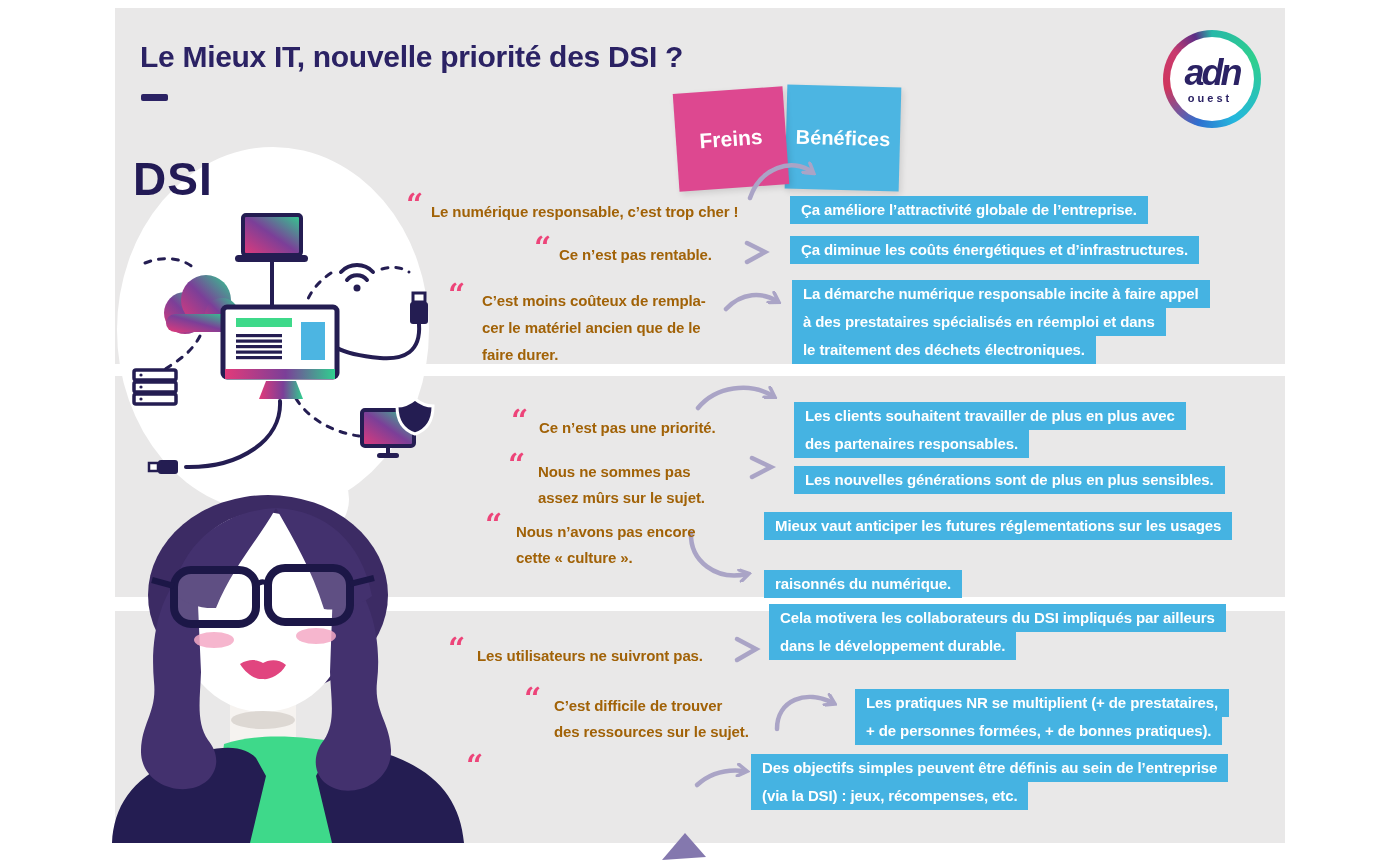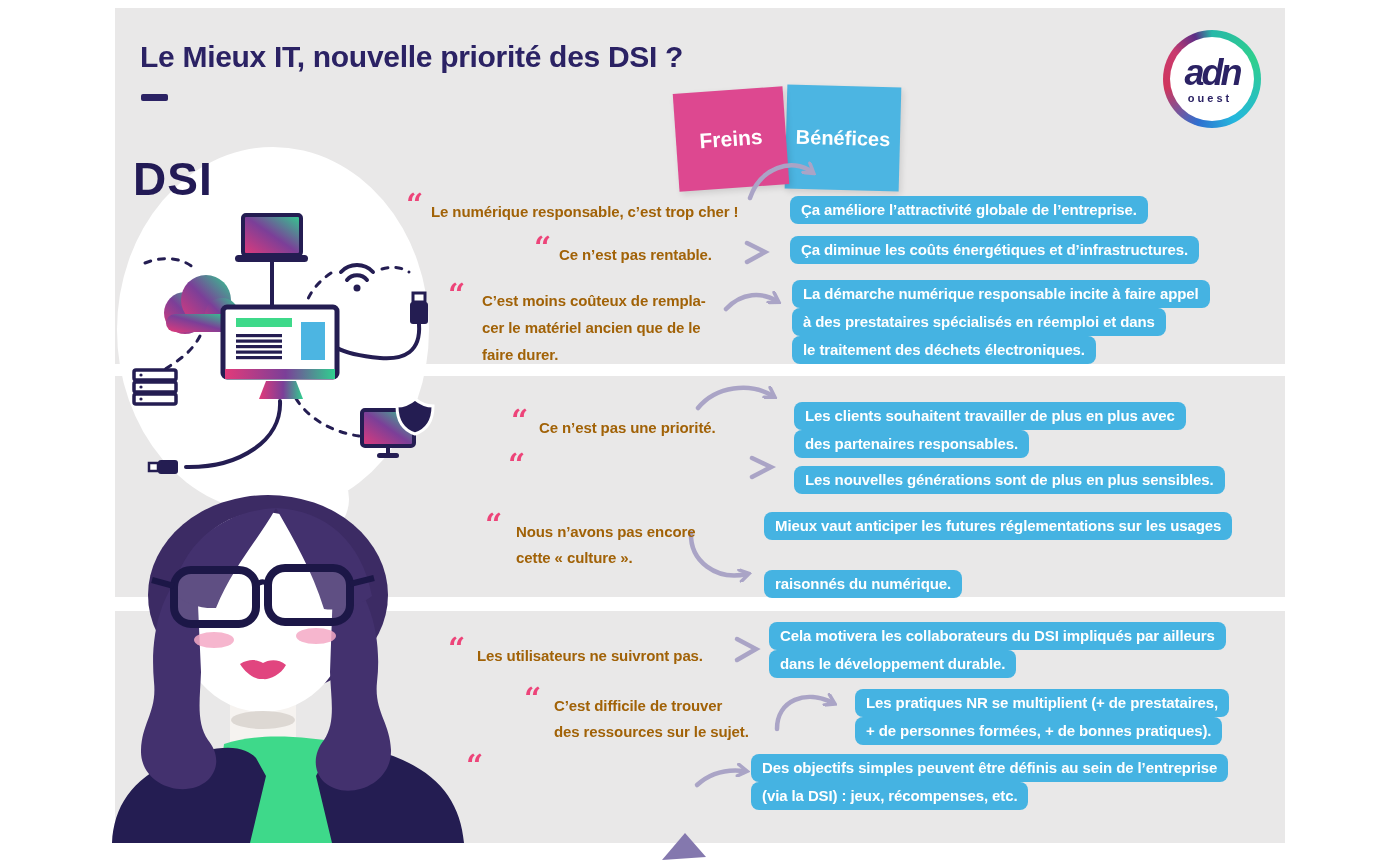--- a/index.html
+++ b/index.html
@@ -37,21 +37,21 @@
                transform:rotate(1.5deg); font-size:20px; }
 
   .qm { position:absolute; color:#ed4479; font-size:30px; font-weight:900; line-height:1;
         font-family:"DejaVu Serif", serif; z-index:3; }
   .q  { position:absolute; color:#a16207; font-weight:700; font-size:15px;
         line-height:26px; white-space:nowrap; z-index:3; letter-spacing:-0.1px; }
   .q.lh27 { line-height:27px; }
 
   .a  { position:absolute; display:flex; flex-direction:column; align-items:flex-start; z-index:3; }
   .a > div { background:#45b3e2; color:#fff; font-weight:700; font-size:15px;
-             line-height:20px; padding:4px 11px; white-space:nowrap; letter-spacing:-0.1px;border-radius:8px; }
+             line-height:20px; padding:4px 11px; white-space:nowrap; letter-spacing:-0.1px; }
 
   svg.overlay { position:absolute; left:0; top:0; z-index:2; pointer-events:none; }
 </style>
 </head>
 <body>
 
 <div class="page">
 
   <div class="band b1"></div>
   <div class="band b2"></div>
@@ -230,37 +230,41 @@
   </div>
 
   <span class="qm" style="left:511px; top:406px;">“</span>
   <div class="q" style="left:539px; top:415px;">Ce n’est pas une priorité.</div>
   <div class="a" style="left:794px; top:402px;">
     <div>Les clients souhaitent travailler de plus en plus avec</div>
     <div>des partenaires responsables.</div>
   </div>
 
   <span class="qm" style="left:508px; top:450px;">“</span>
+  <div class="q" style="left:538px; top:459px;">
+    <div>Nous ne sommes pas</div>
+    <div>assez mûrs sur le sujet.</div>
+  </div>
   <div class="a" style="left:794px; top:466px;">
     <div>Les nouvelles générations sont de plus en plus sensibles.</div>
   </div>
 
   <span class="qm" style="left:485px; top:510px;">“</span>
   <div class="q" style="left:516px; top:519px;">
     <div>Nous n’avons pas encore</div>
     <div>cette « culture ».</div>
   </div>
   <div class="a" style="left:764px; top:512px;gap:30px;">
     <div>Mieux vaut anticiper les futures réglementations sur les usages</div>
     <div>raisonnés du numérique.</div>
   </div>
 
   <span class="qm" style="left:448px; top:634px;">“</span>
   <div class="q" style="left:477px; top:643px;">Les utilisateurs ne suivront pas.</div>
-  <div class="a" style="left:769px; top:622px;">
+  <div class="a" style="left:769px; top:604px;">
     <div>Cela motivera les collaborateurs du DSI impliqués par ailleurs</div>
     <div>dans le développement durable.</div>
   </div>
 
   <span class="qm" style="left:524px; top:684px;">“</span>
   <div class="q" style="left:554px; top:693px;">
     <div>C’est difficile de trouver</div>
     <div>des ressources sur le sujet.</div>
   </div>
   <div class="a" style="left:855px; top:689px;">

